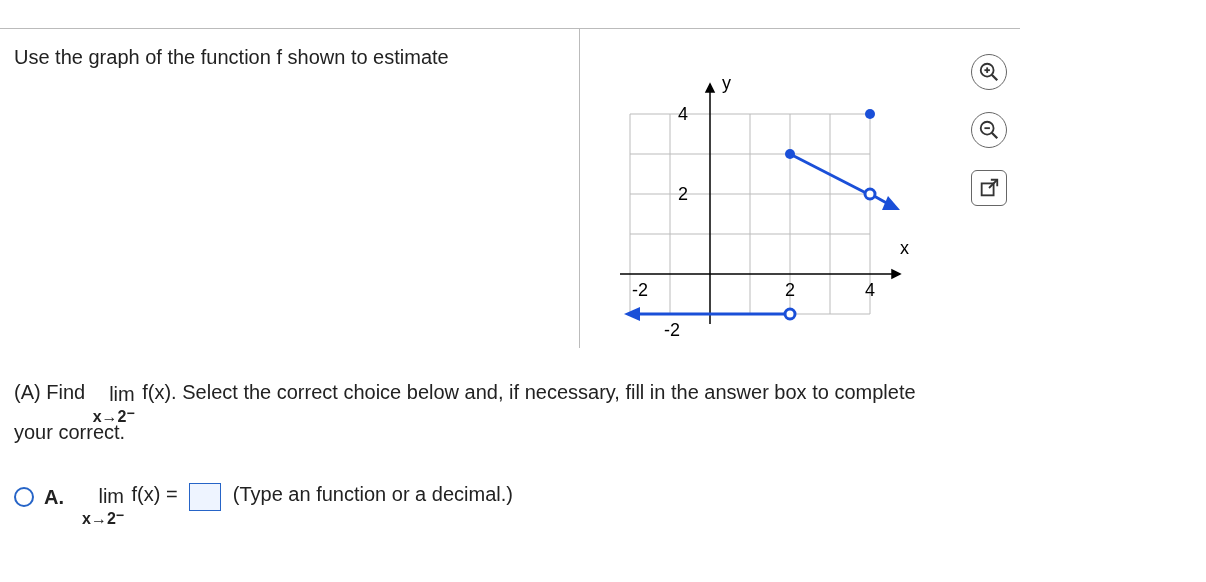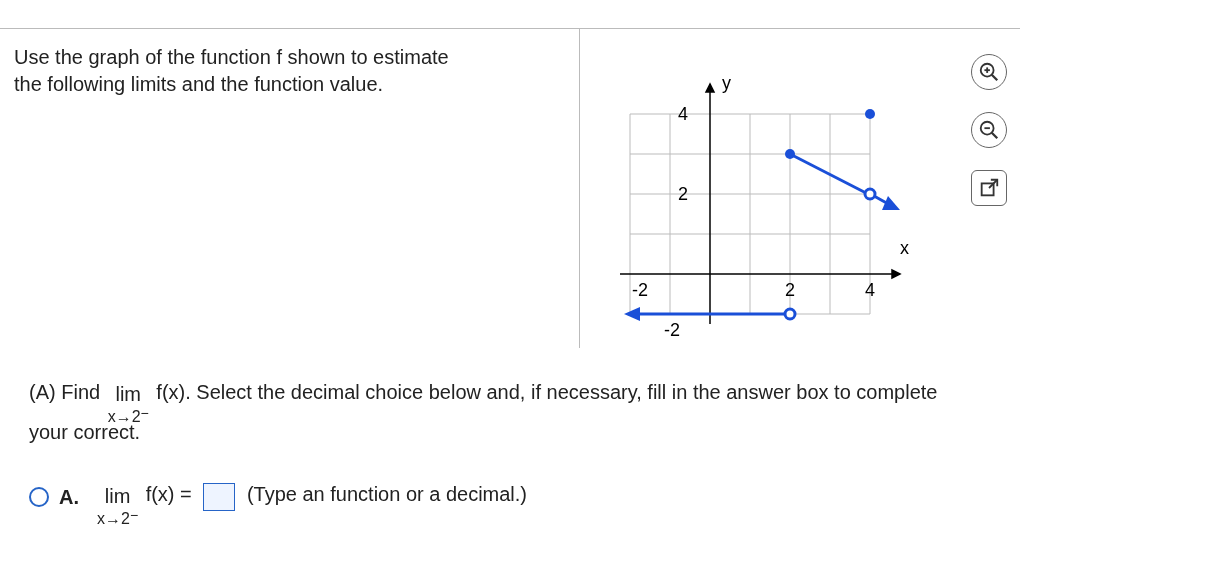--- a/index.html
+++ b/index.html
@@ -63,32 +63,31 @@
   }
   .tool-btn.square { border-radius: 6px; }
   .tool-btn svg { width: 22px; height: 22px; }
 
   .question-block {
     position: absolute;
     top: 370px;
     left: 14px;
     right: 40px;
     line-height: 1.4;
-    margin-left: 15px;
   }
   .lim-stack {
     display: inline-block;
     vertical-align: middle;
     text-align: center;
     position: relative;
     top: 10px;
     margin: 0 2px;
   }
-  .lim-stack .top { display:block; }
-  .lim-stack .bot { display:block; font-size: 16px; margin-top:-2px;}
+  .lim-stack .top { display:block;text-align:right; }
+  .lim-stack .bot { display:block; font-size: 16px; margin-top:-2px;font-weight:bold;}
 
   .choice-row {
     display: flex;
     align-items: center;
     margin-top: 26px;
   }
   .radio {
     width: 20px;
     height: 20px;
     border: 2px solid #2664c7;
@@ -120,21 +119,21 @@
 </head>
 <body>
 
 <div class="page">
   <div class="hr-top"></div>
 
   <div class="top-row">
 
     <div class="prompt-col">
       <span>Use the graph of the function f shown to estimate</span><br>
-      <span>the following limits and the function value.</span><br>
+      <br>
     </div>
 
     <div class="divider"></div>
 
     <div class="graph-col">
       <svg width="340" height="300" viewBox="0 0 340 300">
 
         <g stroke="#bbb" stroke-width="1">
 
           <line x1="30" y1="70" x2="30" y2="270"></line>
@@ -215,21 +214,21 @@
   </div>
 
   <div class="question-block">
     <div>
       <span>(A) Find </span>
       <span class="lim-stack">
         <span class="top">lim</span>
         <span class="bot"><span>x→2</span><span class="superminus">−</span></span>
       </span>
       <span>f(x).</span>
-      <span> Select the decimal choice below and, if necessary, fill in the answer box to complete</span><br>
+      <span> Select the correct choice below and, if necessary, fill in the answer box to complete</span><br>
       <span>your correct.</span>
     </div>
 
     <div class="choice-row">
       <span class="radio"></span>
       <span class="label-A">A.</span>
       <span>
         <span class="lim-stack">
           <span class="top">lim</span>
           <span class="bot"><span>x→2</span><span class="superminus">−</span></span>

